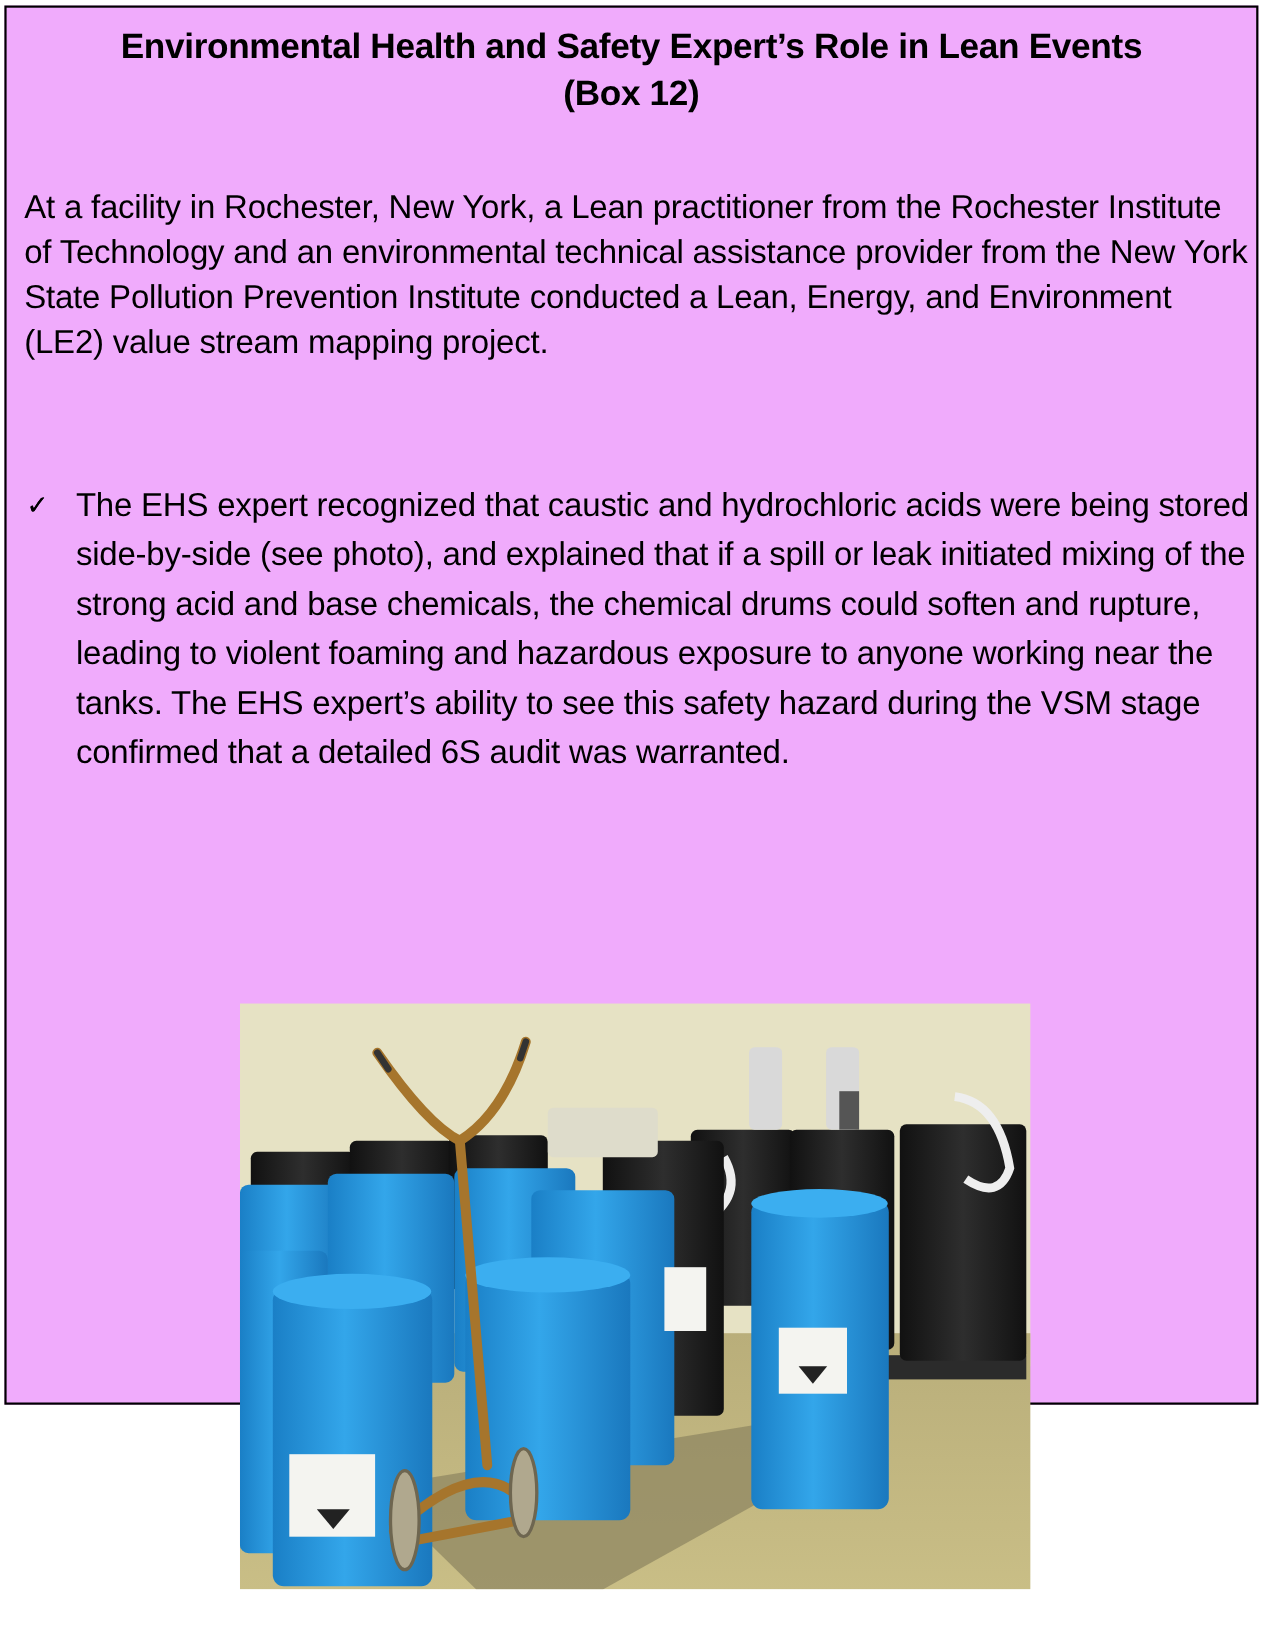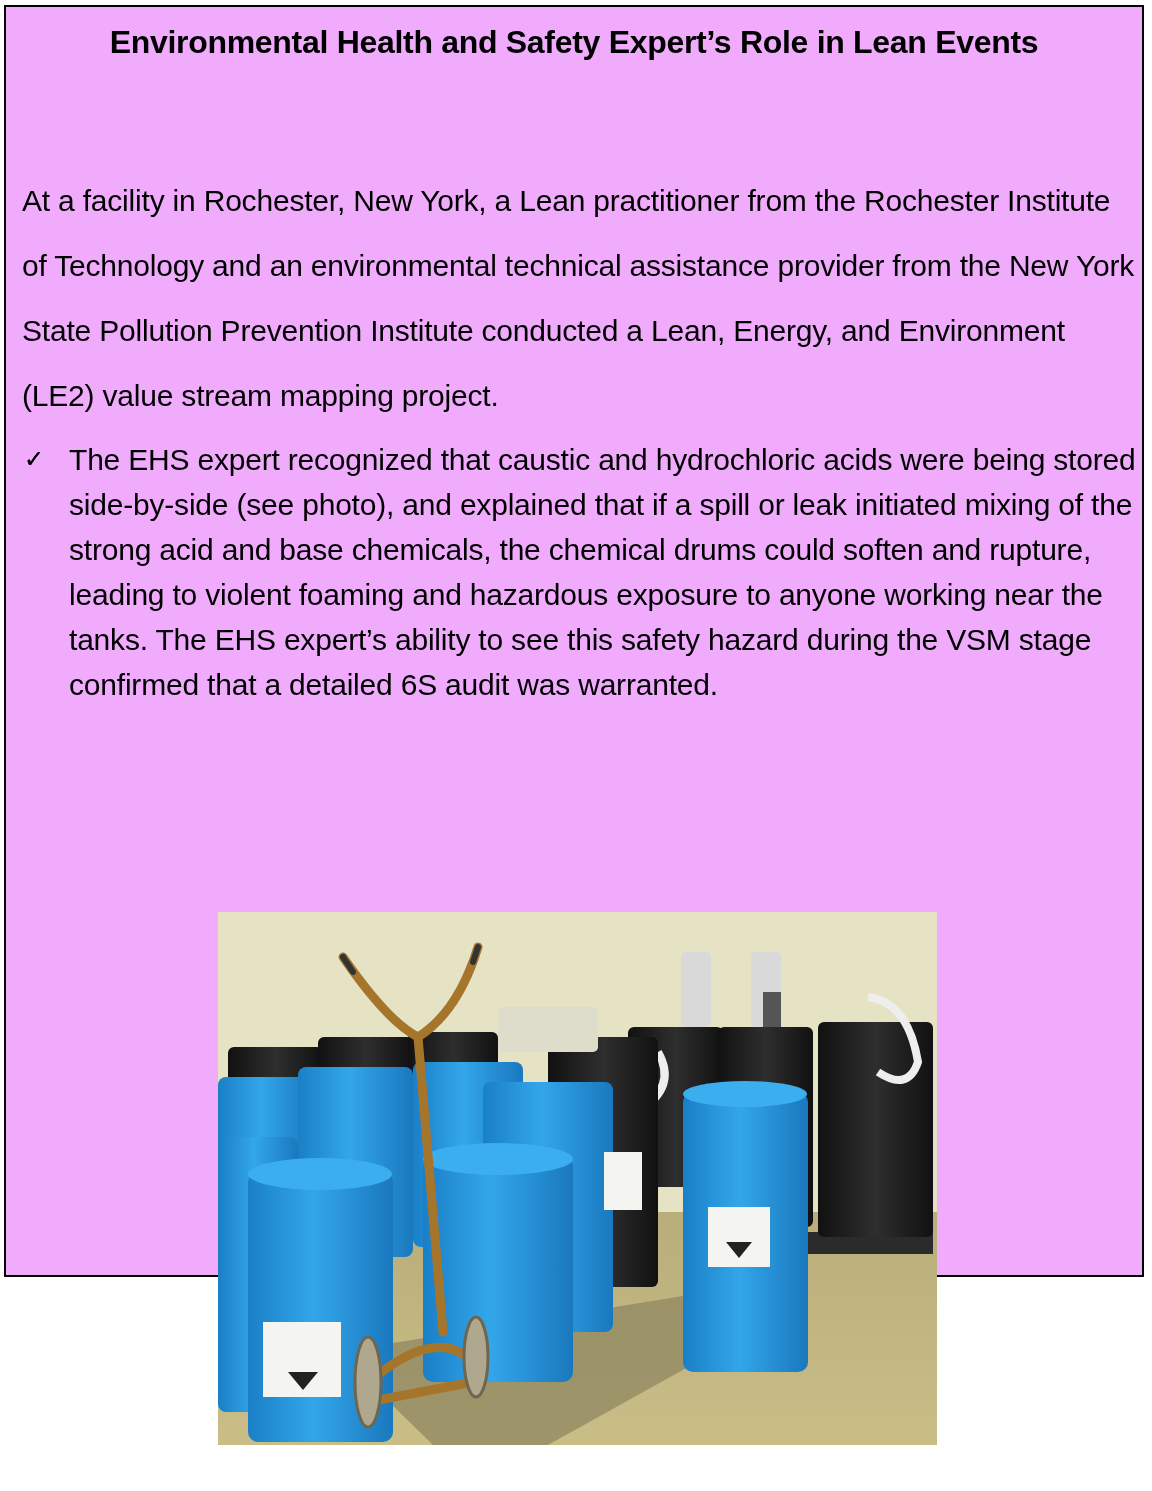--- a/index.html
+++ b/index.html
@@ -26,21 +26,21 @@
     font-size: 32px;
     line-height: 42px;
     color: #000;
     letter-spacing: -0.3px;
   }
   .intro {
     position: absolute;
     left: 16px; top: 161px;
     width: 1115px;
     font-size: 30px;
-    line-height: 65px;
+    line-height: 41px;
     color: #000;
     letter-spacing: -0.2px;
   }
   .bullets {
     position: absolute;
     left: 16px; top: 430px;
     width: 1115px;
     margin: 0; padding: 0;
     list-style: none;
   }
@@ -65,20 +65,21 @@
     overflow: hidden;
   }
   .photo svg { display: block; }
 </style>
 </head>
 <body>
 
 <div class="box">
   <div class="title">
     <div>Environmental Health and Safety Expert’s Role in Lean Events</div>
+    <div>(Box 12)</div>
   </div>
 
   <div class="intro">At a facility in Rochester, New York, a Lean practitioner from the Rochester Institute of Technology and an environmental technical assistance provider from the New York State Pollution Prevention Institute conducted a Lean, Energy, and Environment (LE2) value stream mapping project.</div>
 
   <ul class="bullets">
     <li class="bullet">
       <span class="check">✓</span>
     </li>
     <li class="bullet">
       <span class="check">✓</span>

